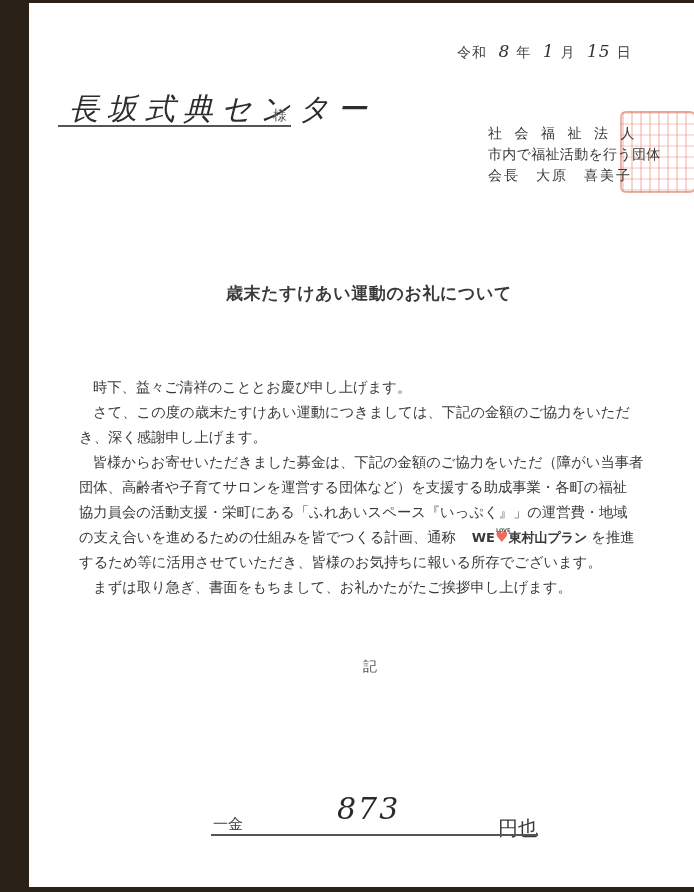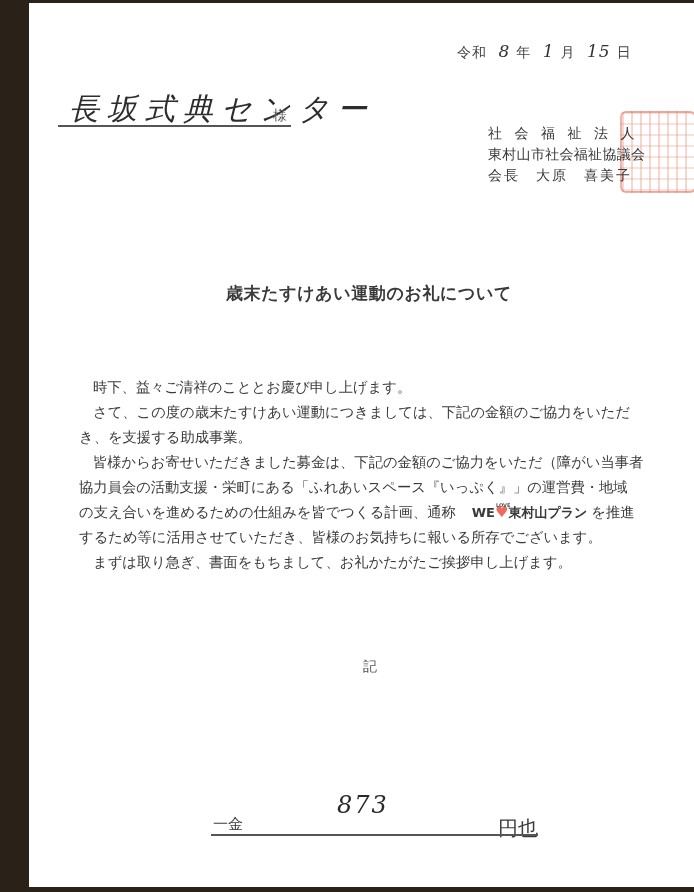--- a/index.html
+++ b/index.html
@@ -51,21 +51,21 @@
     .indent { padding-left: 14px; }
     .plan { font-family: "DejaVu Sans", sans-serif; font-weight: bold; font-size: 13px; margin-left: 16px; margin-right: 4px; }
     .heart { display: inline-block; position: relative; color: #ee6b5e; font-size: 15px; }
     .heart .love { position: absolute; top: -7px; left: 1px; font-size: 5px; color: #555; font-weight: bold; }
 
     
     .ki { left: 334px; top: 655px; font-size: 14px; color: #555; }
 
     
     .amount-label { left: 184px; top: 812px; font-size: 15px; color: #3a3a3a; }
-    .amount-value { left: 308px; top: 788px; font-size: 24px; font-style: italic; color: #2a2a2a; font-family: "DejaVu Serif", serif; letter-spacing: 2px; }
+    .amount-value { left: 308px; top: 788px; font-size: 30px; font-style: italic; color: #2a2a2a; font-family: "DejaVu Serif", serif; letter-spacing: 2px; }
     .amount-unit { left: 469px; top: 812px; font-size: 20px; color: #3a3a3a; }
     .amount-line { left: 182px; top: 831px; width: 327px; height: 1.5px; background: #555; }
   </style>
 </head>
 <body>
 
 <div class="page">
 
   <div class="abs date">
     <span>令和</span>
@@ -73,30 +73,31 @@
     <span class="hw">1</span><span>月</span>
     <span class="hw">15</span><span>日</span>
   </div>
 
   <div class="abs addressee">長坂式典センター</div>
   <div class="abs addressee-suffix sans">様</div>
   <div class="abs addressee-line"></div>
 
   <div class="abs seal"></div>
   <div class="abs sender l1 sans">社会福祉法人</div>
-  <div class="abs sender l2 sans">東村山市社会福祉協議会</div>
+  <div class="abs sender l2 sans">市内で福祉活動を行う団体</div>
   <div class="abs sender l3 sans">会長　大原　喜美子</div>
 
   <div class="abs title sans">歳末たすけあい運動のお礼について</div>
 
   <div class="abs body-text">
     <p class="indent">時下、益々ご清祥のこととお慶び申し上げます。</p>
     <p class="indent">さて、この度の歳末たすけあい運動につきましては、下記の金額のご協力をいただ</p>
-    <p>き、を支援する助成事業。</p>
+    <p>き、深く感謝申し上げます。</p>
     <p class="indent">皆様からお寄せいただきました募金は、下記の金額のご協力をいただ（障がい当事者</p>
+    <p>団体、高齢者や子育てサロンを運営する団体など）を支援する助成事業・各町の福祉</p>
     <p>協力員会の活動支援・栄町にある「ふれあいスペース『いっぷく』」の運営費・地域</p>
     <p><span>の支え合いを進めるための仕組みを皆でつくる計画、通称</span><span class="plan"><span>WE</span><span class="heart"><span class="love">LOVE</span><span>♥</span></span><span>東村山プラン</span></span><span>を推進</span></p>
     <p>するため等に活用させていただき、皆様のお気持ちに報いる所存でございます。</p>
     <p class="indent">まずは取り急ぎ、書面をもちまして、お礼かたがたご挨拶申し上げます。</p>
   </div>
 
   <div class="abs ki sans">記</div>
 
   <div class="abs amount-label">一金</div>
   <div class="abs amount-value">873</div>

